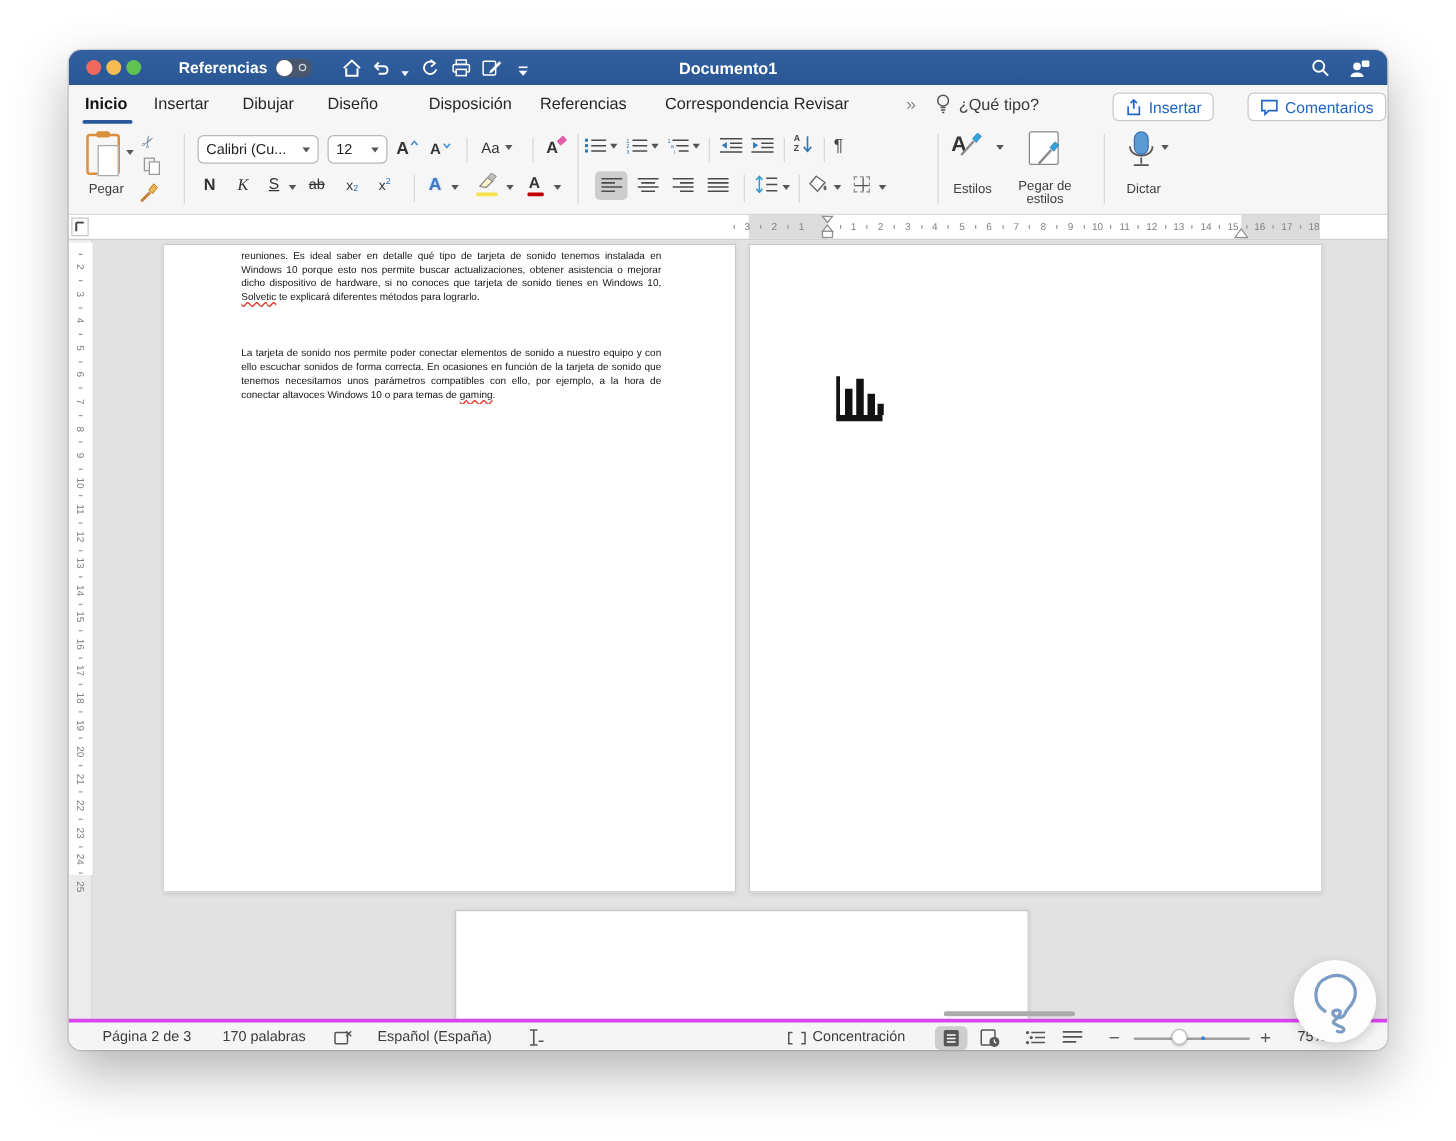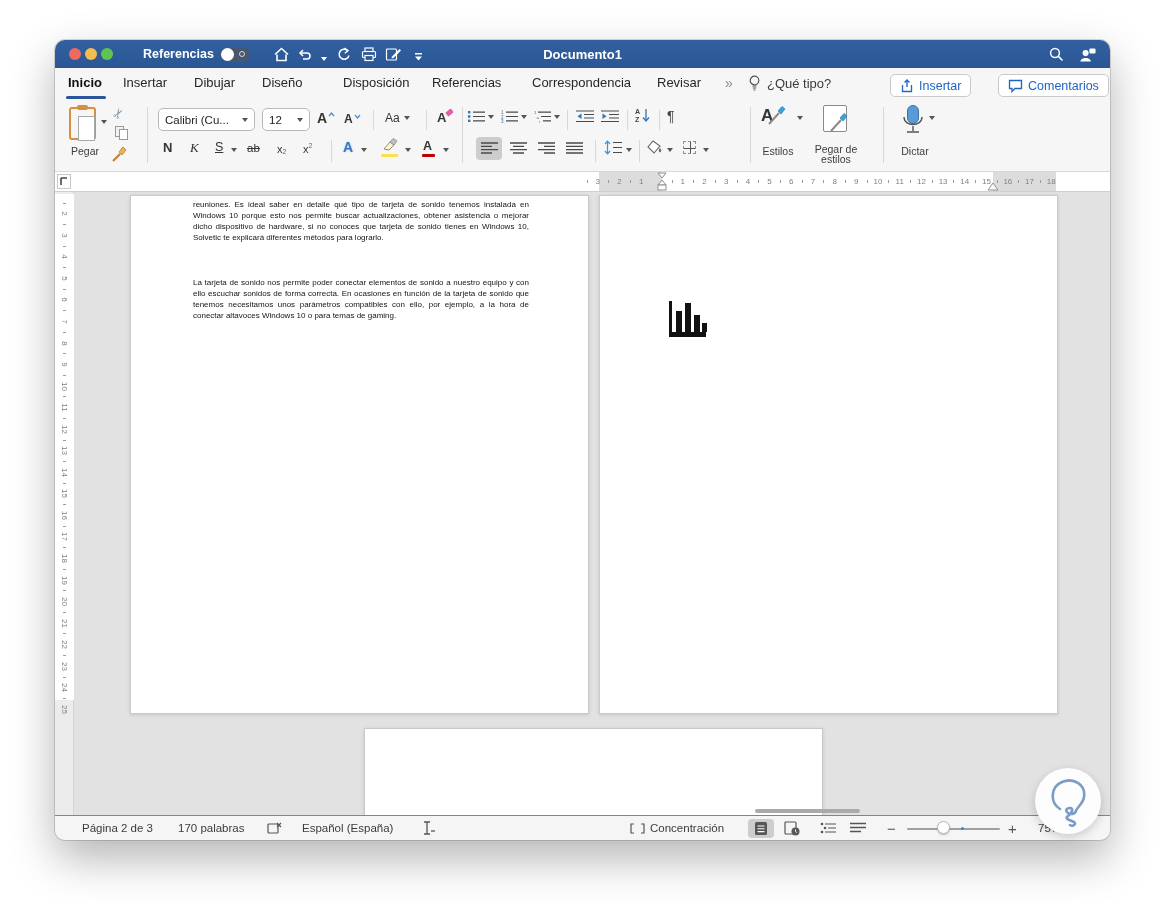--- a/index.html
+++ b/index.html
@@ -58,27 +58,27 @@
 
 .docarea{position:relative;height:623px;background:#e2e2e2;overflow:hidden}
 .ruler-v{position:absolute;left:0;top:0;bottom:0;width:19px;background:#ececec;border-right:1px solid #d4d4d4}
 .rv-white{position:absolute;left:0;top:2px;width:19px;height:506px;background:#fff}
 .rv-cells{position:absolute;left:0;top:11px;width:19px}
 .rv-cell{height:21.56px;display:flex;align-items:center;justify-content:center;position:relative}
 .rv-cell span{transform:rotate(90deg);font-size:8px;color:#808080}
 .rv-cell::before{content:"";position:absolute;top:-.5px;left:8px;height:1px;width:3px;background:#9a9a9a}
 .page{position:absolute;width:459px;height:519px;background:#fff;border:1px solid #c9c9c9;box-shadow:0 1px 4px rgba(0,0,0,.12)}
 .para{position:absolute;left:62px;width:336px;font-size:8px;line-height:11.1px;color:#141414;text-align:justify}
-.miss{text-decoration-style:wavy;text-decoration-color:#e03a2f;text-decoration-thickness:1px}
+.miss{text-decoration:underline;text-decoration-style:wavy;text-decoration-color:#e03a2f;text-decoration-thickness:1px}
 
 .chartic{position:absolute;left:69px;top:103px;width:40px;height:38px}
 .chartic i{position:absolute;background:#121212}
 .hscroll{position:absolute;left:700px;bottom:2px;width:105px;height:4px;border-radius:2px;background:#aaa}
 
-.statusbar{position:relative;height:25px;background:#f5f5f6;border-top:1px solid #d946ef;font-size:11.5px;color:#3c3c3c}
+.statusbar{position:relative;height:25px;background:#f5f5f6;border-top:3px solid #d946ef;font-size:11.5px;color:#3c3c3c}
 .sb{position:absolute;top:0;height:24px;display:flex;align-items:center}
 .track{position:absolute;top:11.5px;left:852px;width:93px;height:2px;border-radius:1px;background:#a0a0a0}
 .thumb{position:absolute;top:5px;left:882px;width:13px;height:13px;border-radius:50%;background:#fff;border:1px solid #bbb;box-shadow:0 1px 2px rgba(0,0,0,.25)}
 .zoomdot{position:absolute;top:11px;left:906px;width:3px;height:3px;border-radius:50%;background:#3b82d0}
 
 .floatbulb{position:absolute;left:980px;top:728px;width:66px;height:66px;border-radius:50%;background:#fdfdfd;
  box-shadow:0 3px 10px rgba(0,0,0,.18);display:flex;align-items:center;justify-content:center;z-index:5}
 .svgic{display:block}
 </style>
 </head>
@@ -155,21 +155,21 @@
 
   <div class="tabbar">
     <span class="tab active" style="left:13px">Inicio</span>
     <span class="tab-underline"></span>
     <span class="tab" style="left:68px">Insertar</span>
     <span class="tab" style="left:139px">Dibujar</span>
     <span class="tab" style="left:207px">Diseño</span>
     <span class="tab" style="left:288px">Disposición</span>
     <span class="tab" style="left:377px">Referencias</span>
     <span class="tab" style="left:477px">Correspondencia</span>
-    <span class="tab" style="left:602px">Revisar</span>
+    <span class="tab" style="left:580px">Revisar</span>
     <span class="tellme" style="left:670px;color:#8a8a8a;font-size:14px">»</span>
     <span class="tellme" style="left:693px">
       <svg class="svgic" width="13" height="16" viewBox="0 0 13 16">
           <circle cx="6.5" cy="5.5" r="4.3" fill="none" stroke="#555" stroke-width="1.2"></circle>
           <path d="M4.5 11 H8.5 M4.8 13 H8.2 M5.6 15 H7.4" stroke="#555" stroke-width="1.1"></path>
         </svg>
     </span>
     <span class="tellme" style="left:712px">¿Qué tipo?</span>
     <div class="pillbtn" style="left:835px">
       <svg class="svgic" width="14" height="14" viewBox="0 0 14 14">

